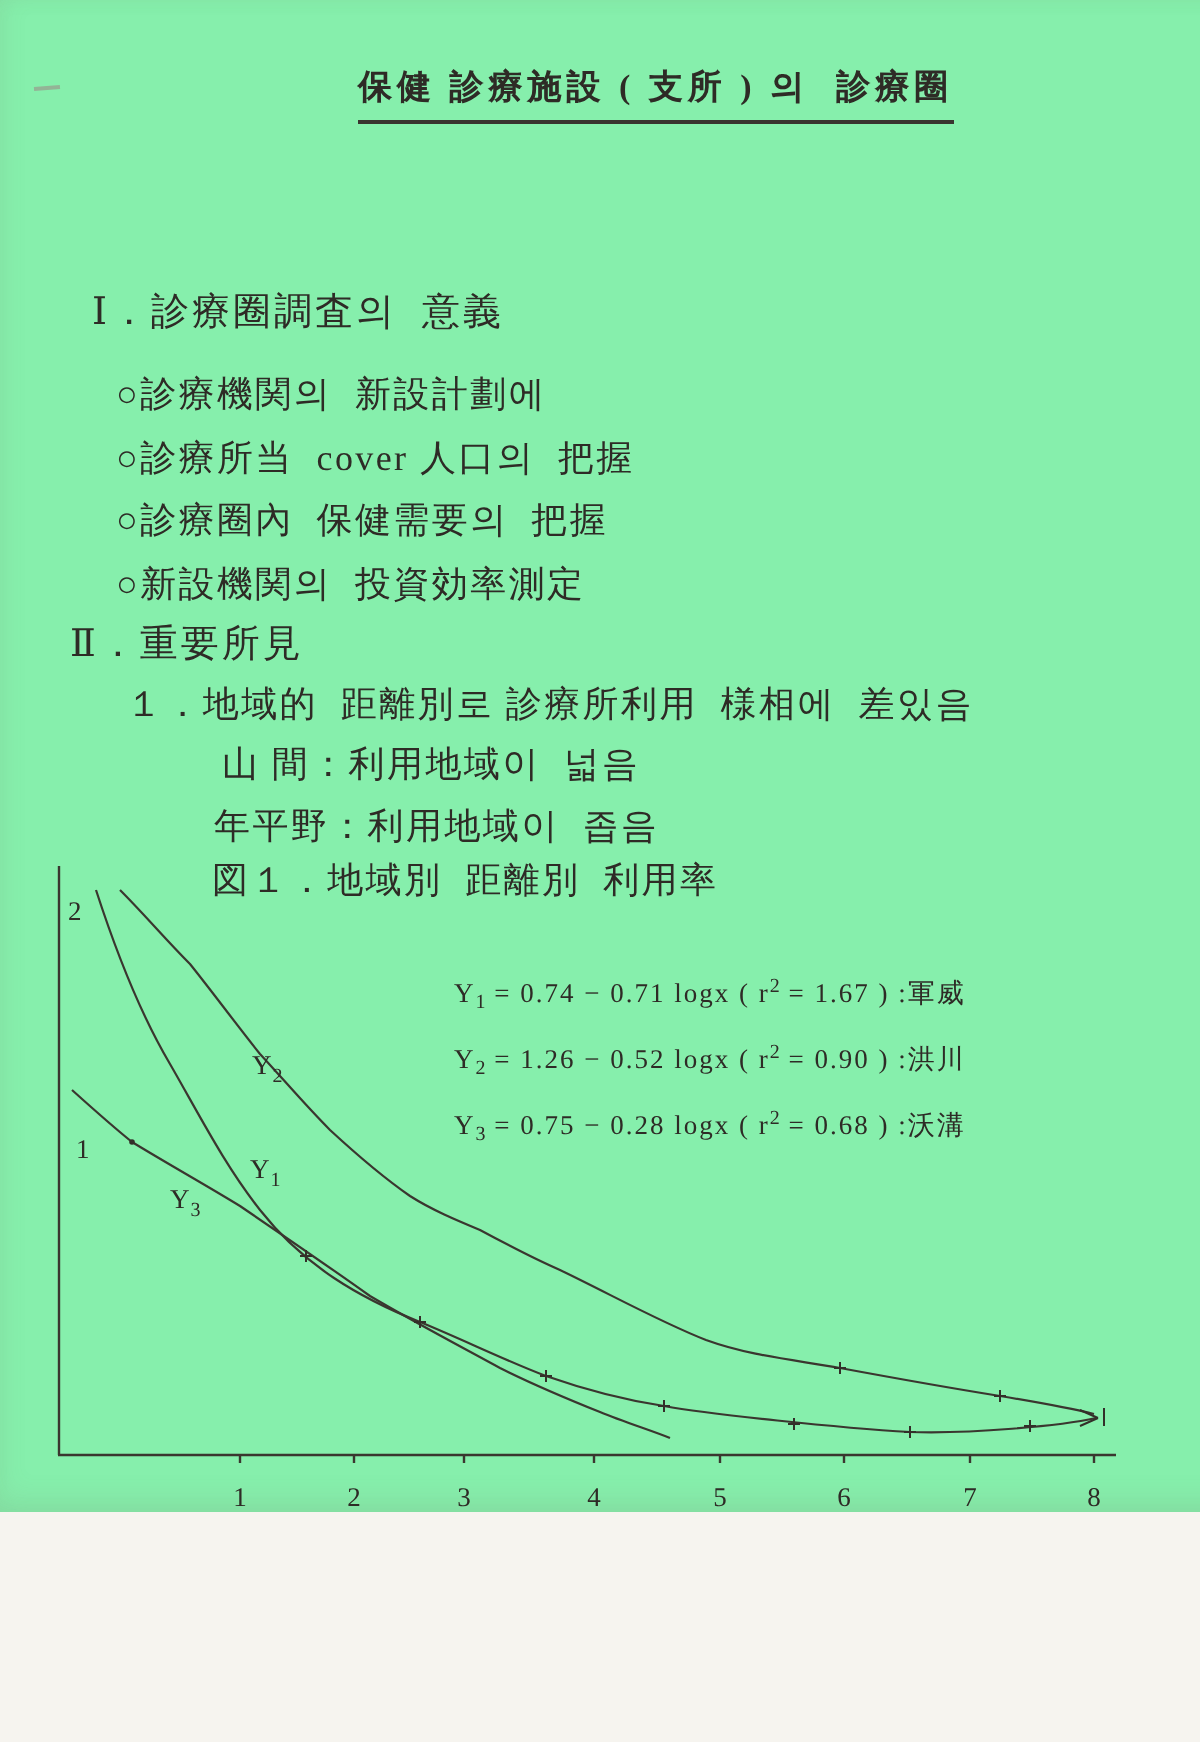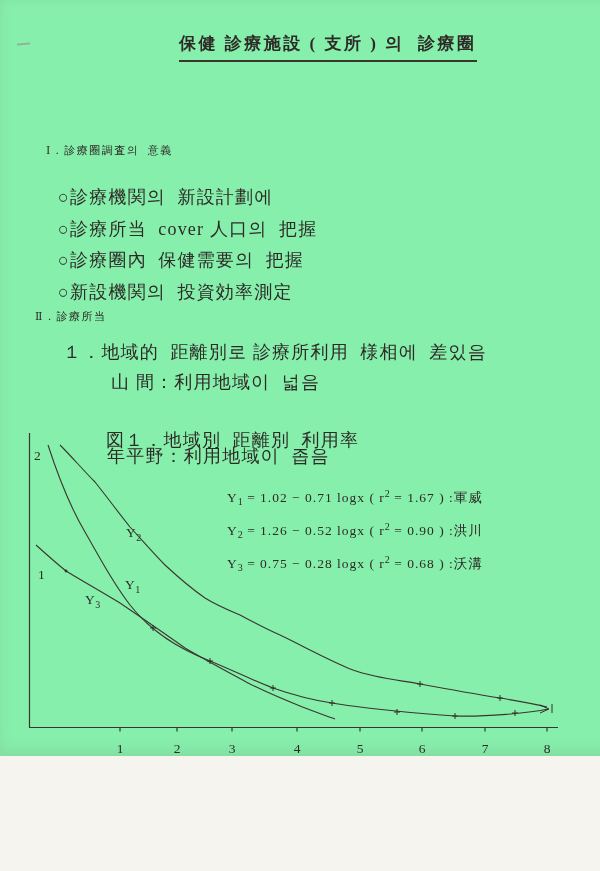--- a/index.html
+++ b/index.html
@@ -13,21 +13,21 @@
     background:#86efac;
     color:#2e2b26;
     box-shadow:inset 0 -6px 14px rgba(120,112,100,.12), inset -4px 0 10px rgba(120,112,100,.06);
     padding-left:48px;
   }
   .abs{position:absolute;white-space:pre;}
   .title{
     font-size:17px;letter-spacing:2.5px;font-weight:600;
     padding-bottom:5px;border-bottom:2px solid #39352f;
   }
-  .h1{font-size:11px;letter-spacing:1.5px;}
+  .h1{font-size:19px;letter-spacing:1.5px;}
   .body-text{font-size:18px;letter-spacing:1.2px;}
   .eq{font-size:13.5px;letter-spacing:1px;white-space:pre;}
   .eq sub{font-size:10px;vertical-align:-3px;letter-spacing:0;}
   .eq sup{font-size:10px;vertical-align:5px;letter-spacing:0;}
   .pagenum{font-size:18px;letter-spacing:2px;}
   .stray{position:absolute;background:#9a948a;opacity:.65;}
   svg text{font-family:"Liberation Serif","DejaVu Serif",serif;fill:#2e2b26;}
   svg .axisnum{font-size:13.5px;}
   svg .clabel{font-size:13.5px;letter-spacing:.5px;}
   svg .csub{font-size:10px;}
@@ -41,30 +41,30 @@
 
   <div class="abs title" style="left:179px;top:32px;">保健 診療施設 ( 支所 ) 의  診療圈</div>
 
   <div class="abs h1" style="left:46px;top:143px;">Ⅰ．診療圈調査의  意義</div>
 
   <div class="abs body-text" style="left:58px;top:185px;">○診療機関의  新設計劃에</div>
   <div class="abs body-text" style="left:58px;top:217px;">○診療所当  cover 人口의  把握</div>
   <div class="abs body-text" style="left:58px;top:248px;">○診療圈內  保健需要의  把握</div>
   <div class="abs body-text" style="left:58px;top:280px;">○新設機関의  投資効率測定</div>
 
-  <div class="abs h1" style="left:35px;top:309px;">Ⅱ．診療所当</div>
+  <div class="abs h1" style="left:35px;top:309px;">Ⅱ．重要所見</div>
 
   <div class="abs body-text" style="left:63px;top:340px;">１．地域的  距離別로 診療所利用  様相에  差있음</div>
 
   <div class="abs body-text" style="left:111px;top:370px;">山 間：利用地域이  넓음</div>
-  <div class="abs body-text" style="left:107px;top:401px;margin-top:43px;">年平野：利用地域이  좁음</div>
+  <div class="abs body-text" style="left:107px;top:401px;">年平野：利用地域이  좁음</div>
 
   <div class="abs body-text" style="left:106px;top:428px;">図１．地域別  距離別  利用率</div>
 
-  <div class="abs eq" style="left:227px;top:488px;"><span>Y</span><sub>1</sub><span> = 1.02 − 0.71 logx ( r</span><sup>2</sup><span> = 1.67 ) :軍威</span></div>
+  <div class="abs eq" style="left:227px;top:488px;"><span>Y</span><sub>1</sub><span> = 0.74 − 0.71 logx ( r</span><sup>2</sup><span> = 1.67 ) :軍威</span></div>
 
   <div class="abs eq" style="left:227px;top:521px;"><span>Y</span><sub>2</sub><span> = 1.26 − 0.52 logx ( r</span><sup>2</sup><span> = 0.90 ) :洪川</span></div>
 
   <div class="abs eq" style="left:227px;top:554px;"><span>Y</span><sub>3</sub><span> = 0.75 − 0.28 logx ( r</span><sup>2</sup><span> = 0.68 ) :沃溝</span></div>
 
   <svg class="abs" style="left:0;top:430px;" width="600" height="335" viewBox="0 0 600 335">
     <g stroke="#3a362f" stroke-width="1.2" fill="none">
       <path d="M29.5,3 V297.5"></path>
       <path d="M29,297.5 H558"></path>
       <path d="M120,297.5 v4 M177,297.5 v4 M232,297.5 v4 M297,297.5 v4 M360,297.5 v4 M422,297.5 v4 M485,297.5 v4 M547,297.5 v4"></path>

